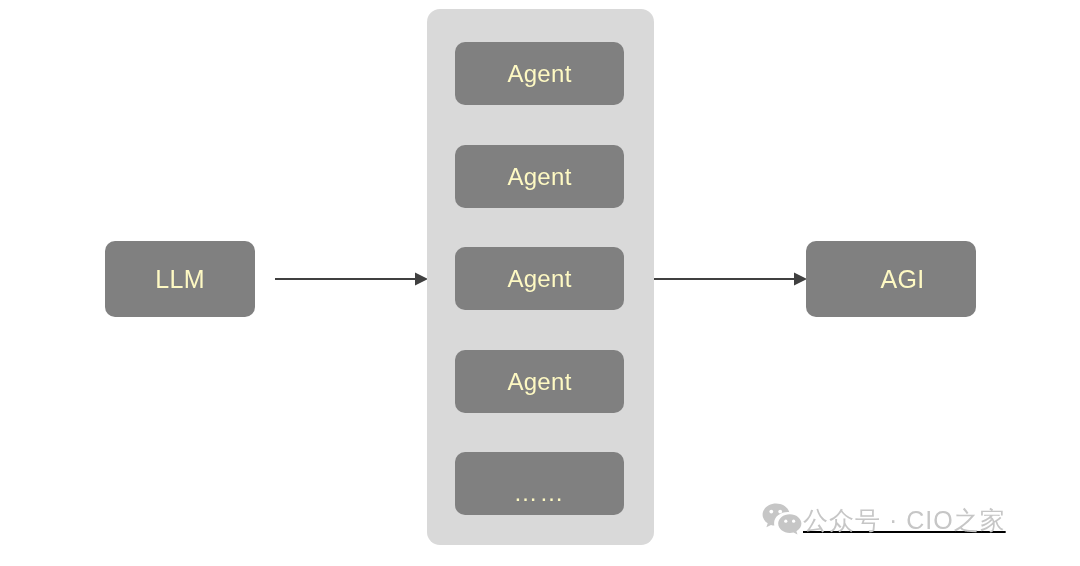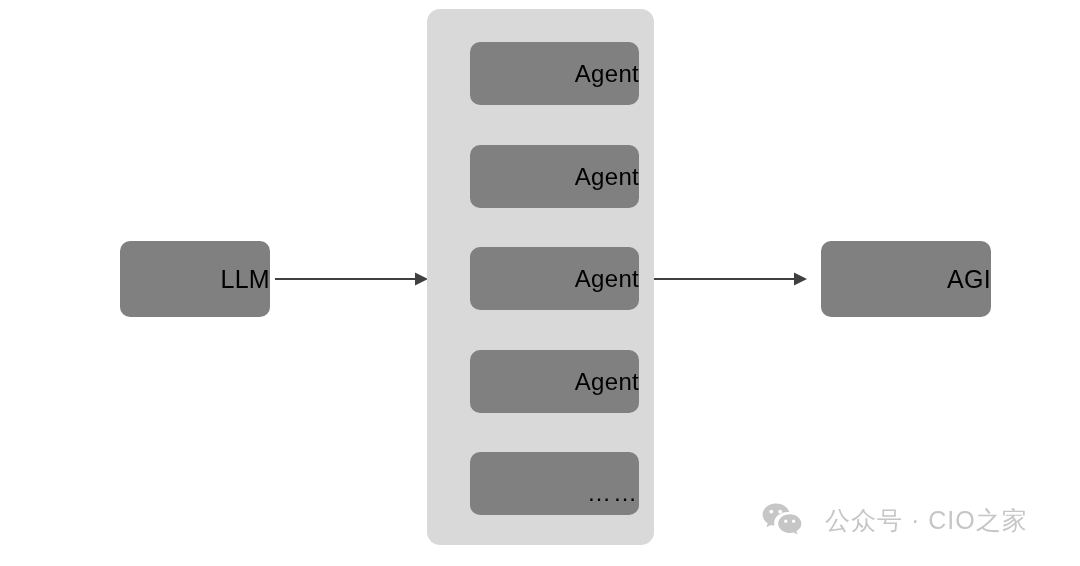--- a/index.html
+++ b/index.html
@@ -19,30 +19,29 @@
     height: 566px;
     background: #ffffff;
   }
 
   
   .node {
     position: absolute;
     box-sizing: border-box;
     background: #808080;
     border-radius: 10px;
-    color: #000000;
+    color: #fef9c3;
     display: flex;
     align-items: center;
-    justify-content: flex-end;
+    justify-content: center;
     font-size: 25px;
     font-weight: 400;
     letter-spacing: 0.3px;
     line-height: 1;
     user-select: none;
-    margin-left: 15px;
   }
 
   #llm-node {
     left: 105px;
     top: 241px;
     width: 150px;
     height: 76px;
   }
   #agi-node {
     left: 806px;
@@ -100,22 +99,23 @@
     width: 153px;
   }
 
   
   #watermark {
     position: absolute;
     left: 762px;
     top: 503px;
     display: flex;
     align-items: center;
-    gap: 23px;
+    gap: 1px;
     user-select: none;
+    text-decoration: underline;
   }
   #watermark-label {
     font-size: 25px;
     color: #c6c6c6;
     letter-spacing: 1px;
     line-height: 1;
     white-space: nowrap;
     font-family: "Liberation Sans", "DejaVu Sans", sans-serif;
   }
   #wechat-icon {

